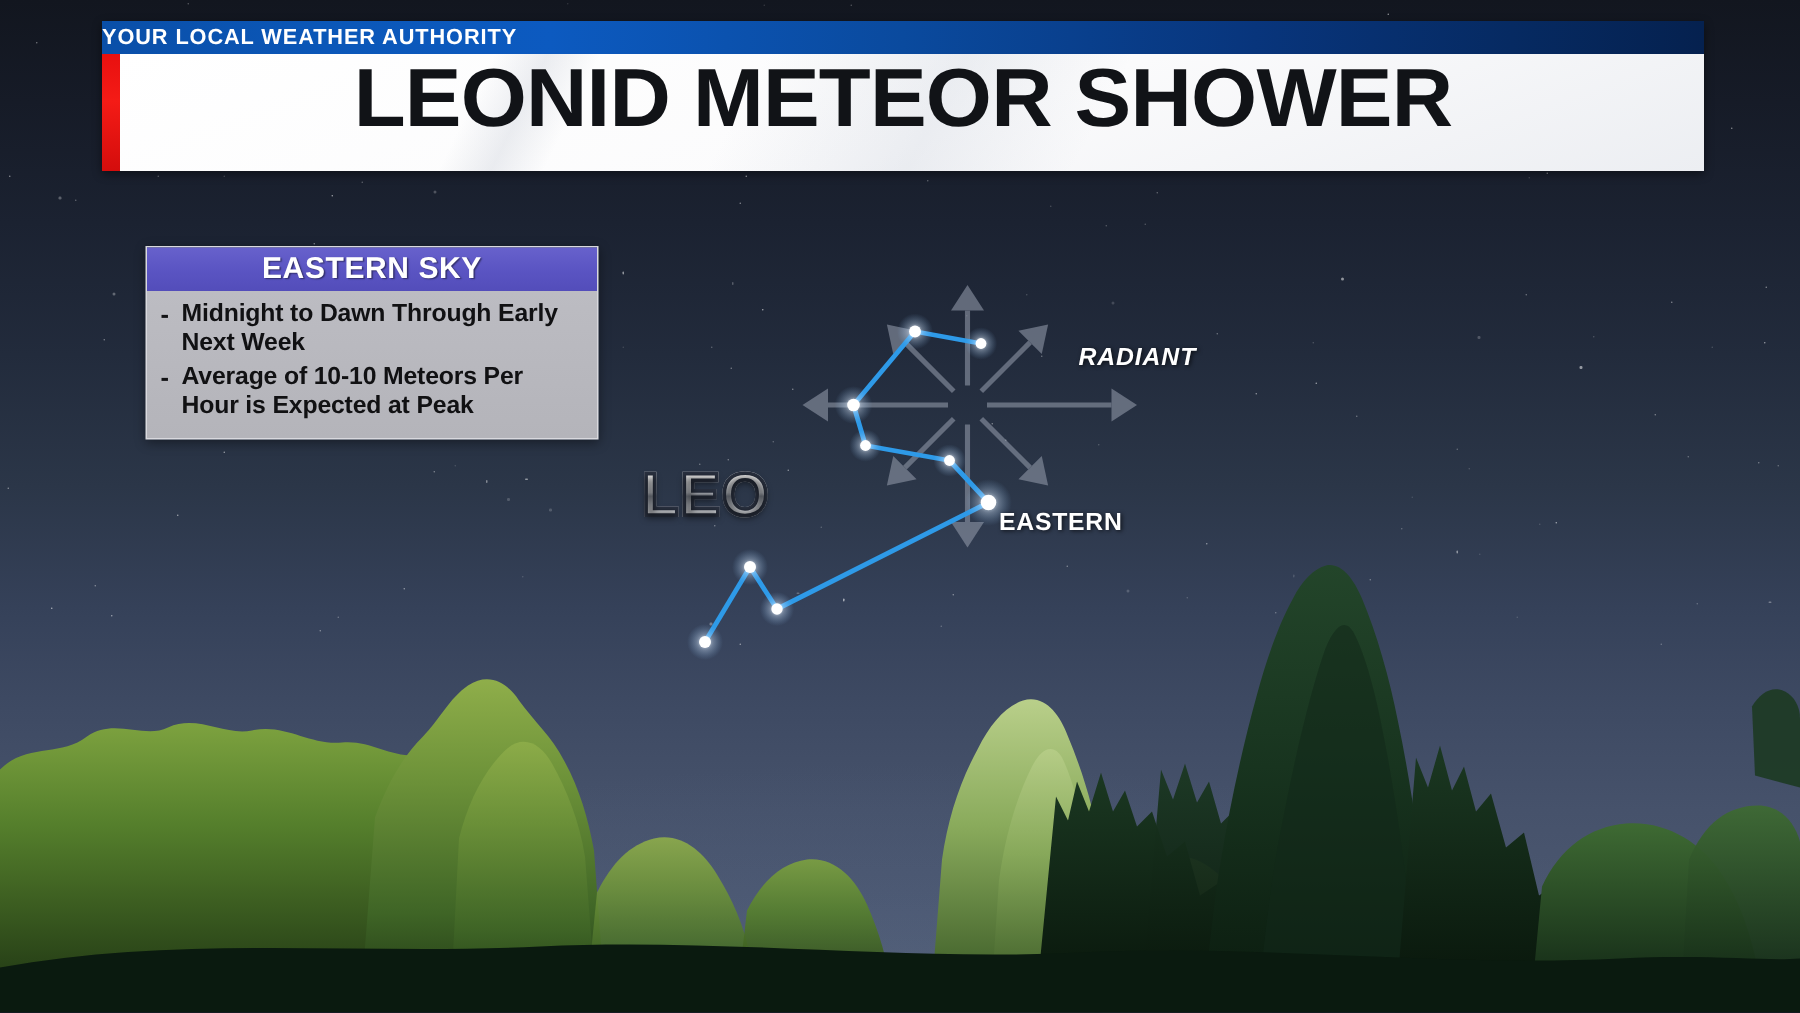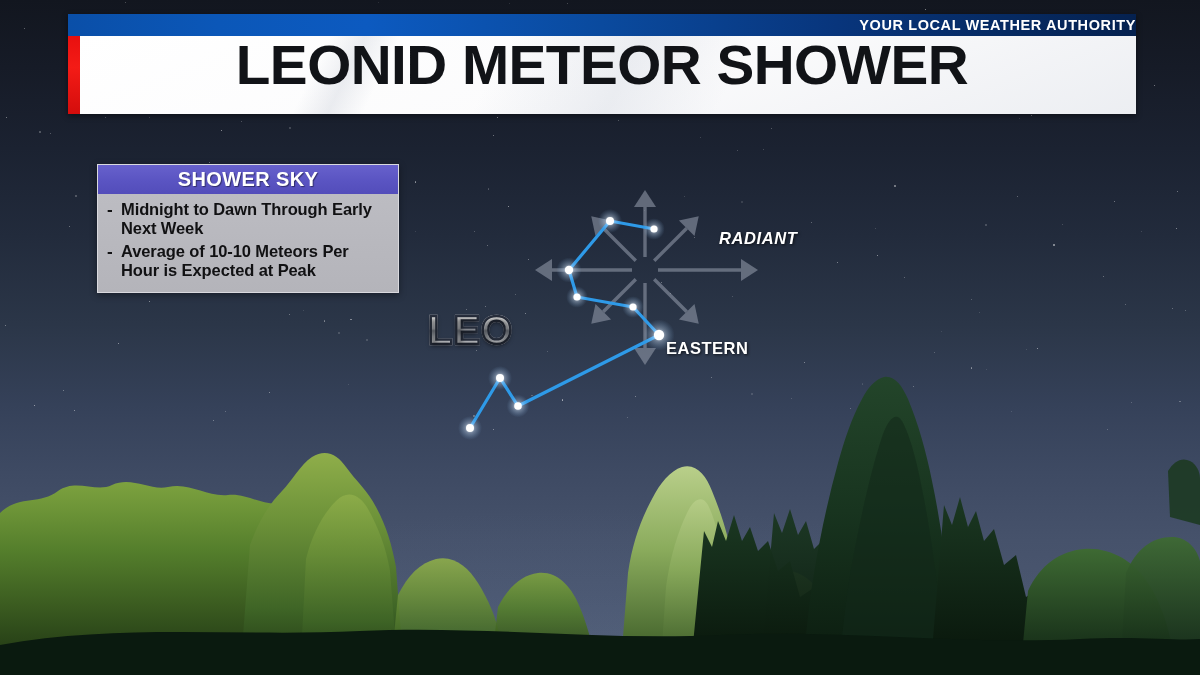--- a/index.html
+++ b/index.html
@@ -61,21 +61,21 @@
   .banner-strip {
     position: absolute;
     left: 0; top: 0;
     width: 100%;
     height: 22px;
     background: linear-gradient(to right,
       #0a4fa8 0%, #0b57b8 14%, #0c5ac0 28%,
       #0a4a9e 50%, #08357c 72%, #062a62 88%, #05214f 100%);
     display: flex;
     align-items: center;
-    justify-content: flex-end;
+    justify-content: flex-start;
   }
   .banner-strip span {
     color: #ffffff;
     font-size: 14.5px;
     font-weight: bold;
     letter-spacing: 0.6px;
   }
   .banner-body {
     position: absolute;
     left: 0;
@@ -582,21 +582,21 @@
     <div class="banner-strip">
       <span>YOUR LOCAL WEATHER AUTHORITY</span>
     </div>
     <div class="banner-body"></div>
     <div class="banner-red"></div>
     <div class="banner-title">LEONID METEOR SHOWER</div>
   </div>
 
   <div class="infobox">
     <div class="infobox-header">
-      <span>SHOWER SKY</span>
+      <span>EASTERN SKY</span>
     </div>
     <div class="infobox-body" id="infobox-body">
         <div class="bullet-row">
           <div class="bullet-dash">-</div>
           <div class="bullet-text">Midnight to Dawn Through Early Next Week</div>
         </div>
         <div class="bullet-row">
           <div class="bullet-dash">-</div>
           <div class="bullet-text">Average of 10-10 Meteors Per Hour is Expected at Peak</div>
         </div>

